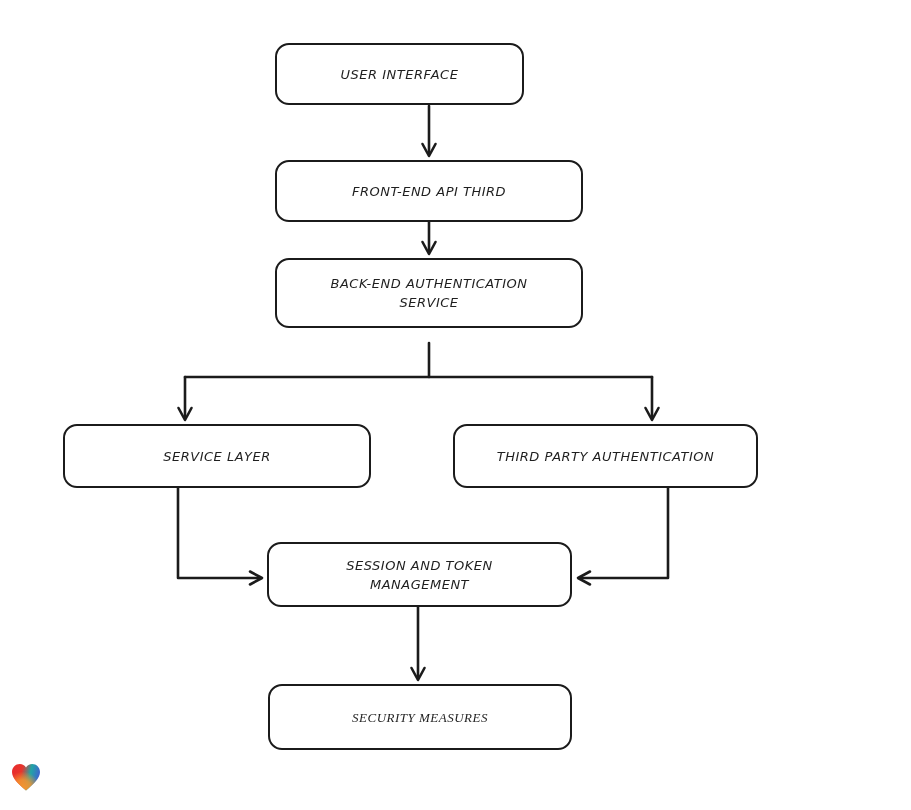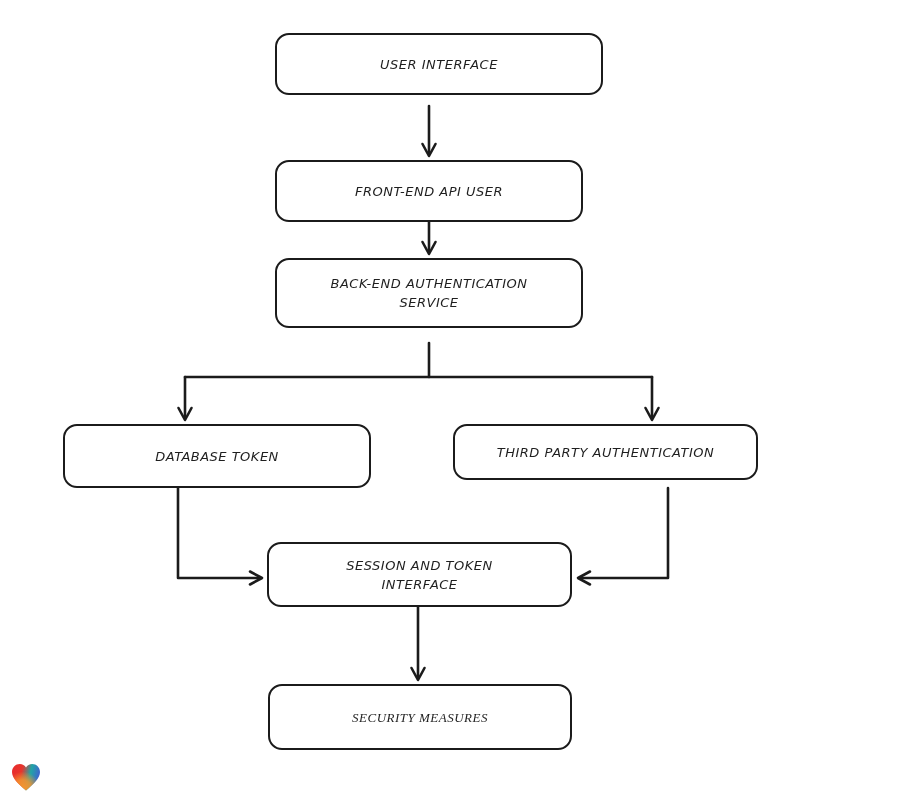--- a/index.html
+++ b/index.html
@@ -38,25 +38,25 @@
     font-size: 13px;
     font-style: italic;
     letter-spacing: 0.5px;
     line-height: 19px;
     color: #1f1f1f;
     padding: 0 10px;
   }
   .node .label.wrap-narrow   { max-width: 230px; }
   .node .label.wrap-narrower { max-width: 200px; }
 
-  .n-user-interface     { left: 275px; top: 33px;  width: 328px; height: 62px; }
+  .n-user-interface     { left: 275px; top: 43px;  width: 249px; height: 62px; }
   .n-frontend-api       { left: 275px; top: 160px; width: 308px; height: 62px; }
   .n-backend-auth       { left: 275px; top: 258px; width: 308px; height: 70px; }
   .n-database-layer     { left: 63px;  top: 424px; width: 308px; height: 64px; }
-  .n-third-party-auth   { left: 453px; top: 424px; width: 305px; height: 56px; }
+  .n-third-party-auth   { left: 453px; top: 424px; width: 305px; height: 64px; }
   .n-session-token      { left: 267px; top: 542px; width: 305px; height: 65px; }
   .n-security-measures  { left: 268px; top: 684px; width: 304px; height: 66px; font-family: Liberation Serif, serif; }
 
   .watermark {
     position: absolute;
     left: 10px;
     top: 761px;
     width: 32px;
     height: 33px;
   }
@@ -101,37 +101,37 @@
       <path d="M418 607 L418 677"></path>
       <path d="M411.5 668 L418 680 L424.5 668"></path>
     </g>
   </svg>
 
   <div class="node n-user-interface">
     <span class="label">USER INTERFACE</span>
   </div>
 
   <div class="node n-frontend-api">
-    <span class="label">FRONT-END API USER</span>
+    <span class="label">FRONT-END API THIRD</span>
   </div>
 
   <div class="node n-backend-auth">
     <span class="label wrap-narrow">BACK-END AUTHENTICATION SERVICE</span>
   </div>
 
   <div class="node n-database-layer">
-    <span class="label">DATABASE TOKEN</span>
+    <span class="label">SERVICE LAYER</span>
   </div>
 
   <div class="node n-third-party-auth">
     <span class="label">THIRD PARTY AUTHENTICATION</span>
   </div>
 
   <div class="node n-session-token">
-    <span class="label wrap-narrower">SESSION AND TOKEN INTERFACE</span>
+    <span class="label wrap-narrower">SESSION AND TOKEN MANAGEMENT</span>
   </div>
 
   <div class="node n-security-measures">
     <span class="label">SECURITY MEASURES</span>
   </div>
 
   <svg class="watermark" viewBox="0 0 32 32" xmlns="http://www.w3.org/2000/svg">
     <defs>
       <linearGradient id="hg1" x1="0" y1="4" x2="32" y2="11" gradientUnits="userSpaceOnUse">
         <stop offset="0" stop-color="#e82a2d"></stop>

